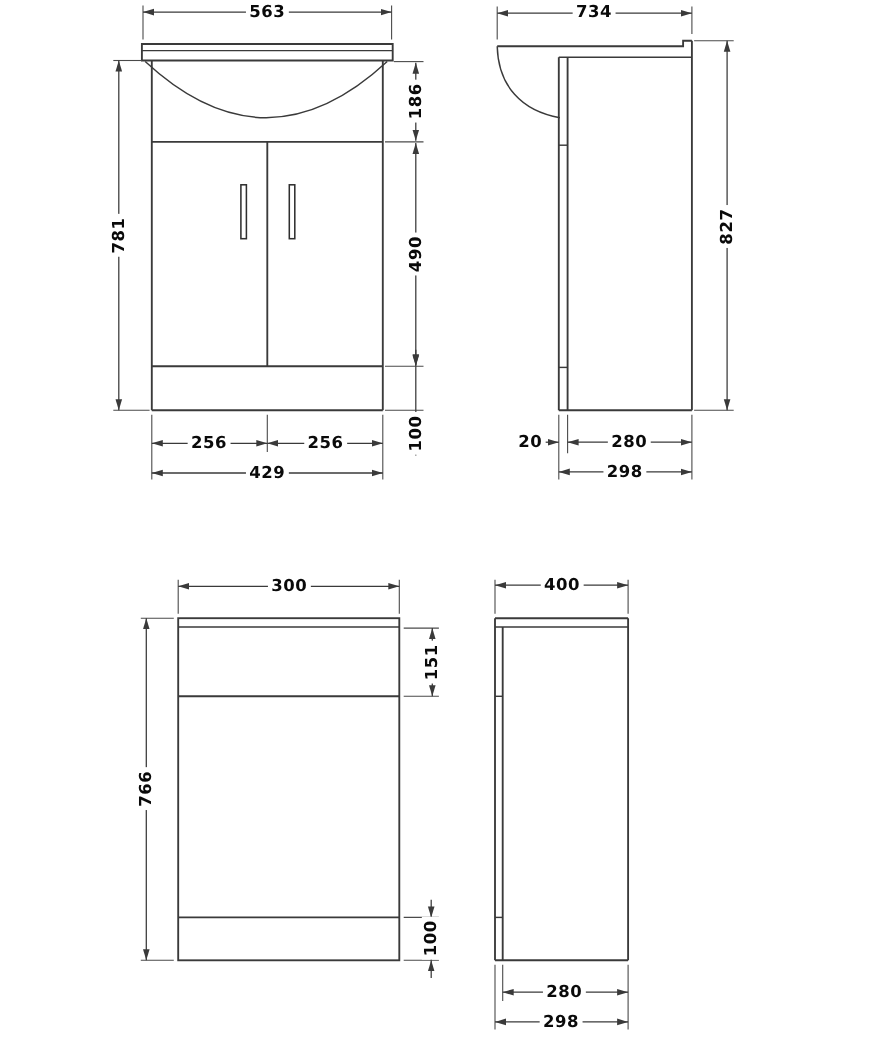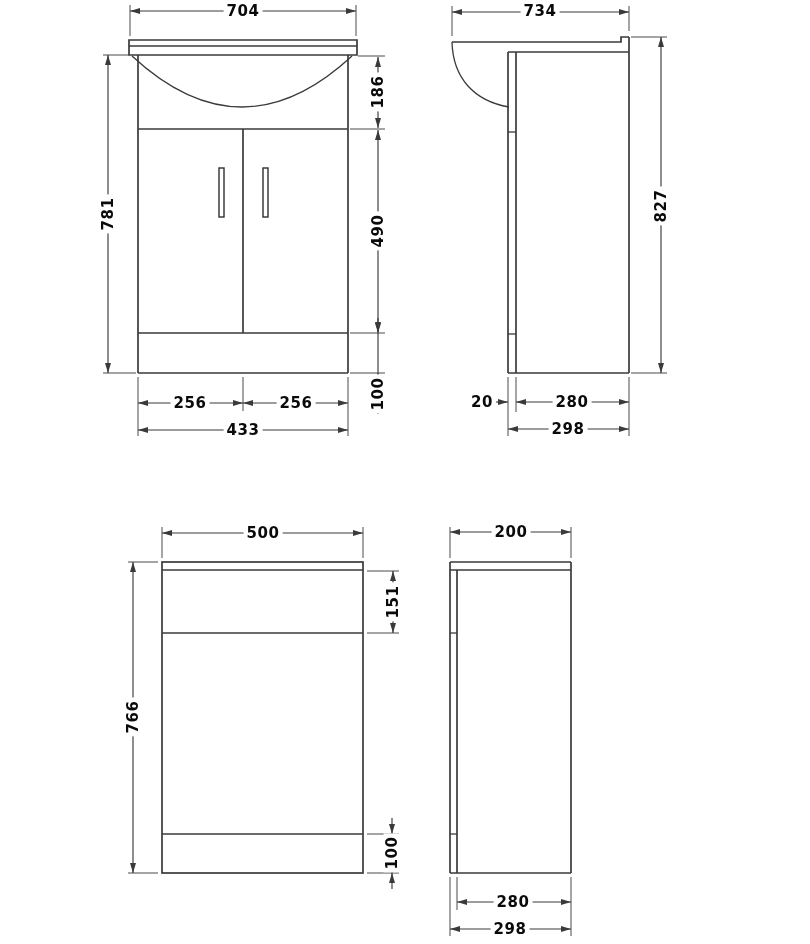--- a/index.html
+++ b/index.html
@@ -134,37 +134,37 @@
       <line class="dimln" x1="450" y1="532" x2="571" y2="532" marker-start="url(#ah)" marker-end="url(#ah)"></line>
 
       <line class="extln" x1="450" y1="877" x2="450" y2="936"></line>
       <line class="extln" x1="457" y1="877" x2="457" y2="910"></line>
       <line class="extln" x1="571" y1="877" x2="571" y2="936"></line>
       <line class="dimln" x1="457" y1="902" x2="571" y2="902" marker-start="url(#ah)" marker-end="url(#ah)"></line>
       <line class="dimln" x1="450" y1="929" x2="571" y2="929" marker-start="url(#ah)" marker-end="url(#ah)"></line>
     </g>
   </svg>
 
-  <div class="dim" style="left:243px;top:11px">704</div>
+  <div class="dim" style="left:243px;top:11px">563</div>
   <div class="dim v" style="left:108px;top:214px">781</div>
   <div class="dim v" style="left:378px;top:92px">186</div>
   <div class="dim v" style="left:378px;top:231px">490</div>
   <div class="dim v" style="left:378px;top:394px">100</div>
   <div class="dim" style="left:190px;top:403px">256</div>
   <div class="dim" style="left:296px;top:403px">256</div>
-  <div class="dim" style="left:243px;top:430px">433</div>
+  <div class="dim" style="left:243px;top:430px">429</div>
 
   <div class="dim" style="left:540px;top:11px">734</div>
   <div class="dim v" style="left:661px;top:206px">827</div>
   <div class="dim" style="left:482px;top:402px">20</div>
   <div class="dim" style="left:572px;top:402px">280</div>
   <div class="dim" style="left:568px;top:429px">298</div>
 
-  <div class="dim" style="left:263px;top:533px">500</div>
+  <div class="dim" style="left:263px;top:533px">300</div>
   <div class="dim v" style="left:133px;top:717px">766</div>
   <div class="dim v" style="left:393px;top:602px">151</div>
   <div class="dim v" style="left:392px;top:853px">100</div>
 
-  <div class="dim" style="left:511px;top:532px">200</div>
+  <div class="dim" style="left:511px;top:532px">400</div>
   <div class="dim" style="left:513px;top:902px">280</div>
   <div class="dim" style="left:510px;top:929px">298</div>
 
 </div>
 
 </body></html>

